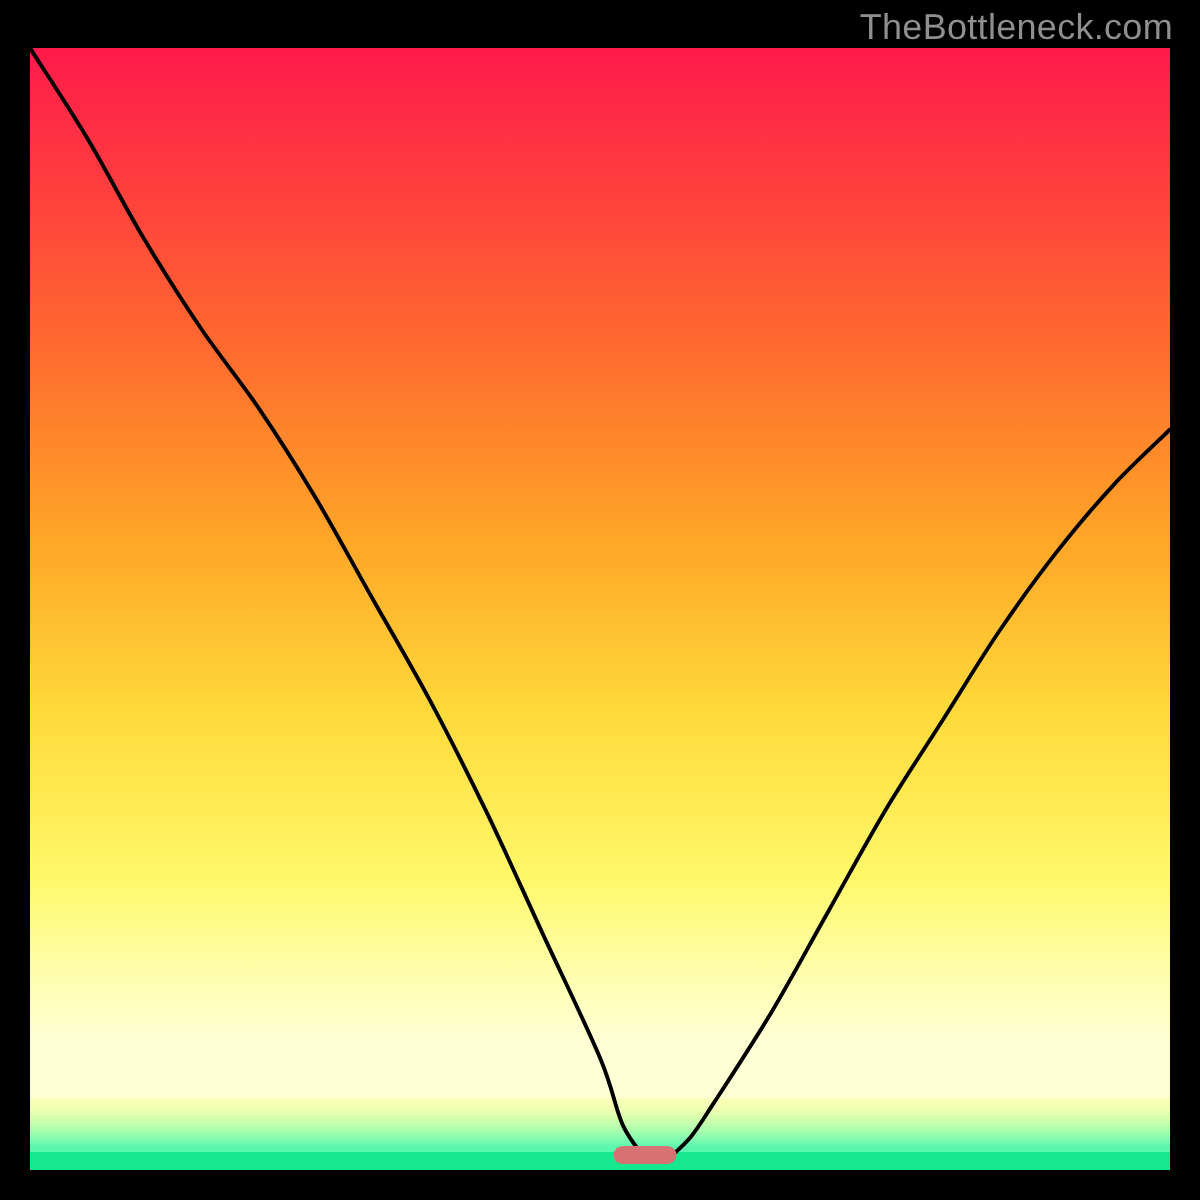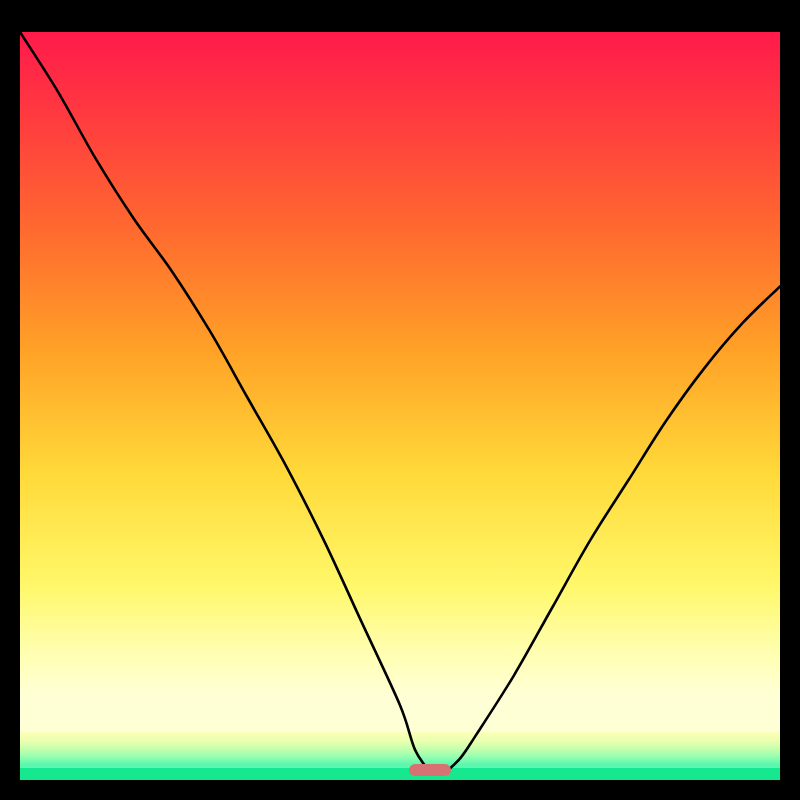--- a/index.html
+++ b/index.html
@@ -89,20 +89,21 @@
     width: 42px;
     height: 12px;
     background: #d87272;
     border-radius: 6px;
   }
 </style>
 </head>
 <body>
 
 <div class="frame">
+  <div class="attribution">TheBottleneck.com</div>
 
   <div class="plot">
     <div class="grad-main"></div>
     <div class="grad-pale"></div>
     <div class="green-band"></div>
 
     <svg class="curve" viewBox="0 0 760 748" preserveAspectRatio="none">
       <path d="M 0 0 C 6.3 10.0, 25.3 38.6, 38.0 59.8 C 50.7 81.0, 63.3 106.0, 76.0 127.2 C 88.7 148.4, 101.3 168.3, 114.0 187.0 C 126.7 205.7, 139.3 220.7, 152.0 239.4 C 164.7 258.1, 177.3 278.0, 190.0 299.2 C 202.7 320.4, 215.3 344.1, 228.0 366.5 C 240.7 389.0, 253.3 410.2, 266.0 433.8 C 278.7 457.5, 291.3 482.5, 304.0 508.6 C 316.7 534.8, 329.3 563.5, 342.0 590.9 C 354.7 618.3, 371.1 652.0, 380.0 673.2 C 388.9 694.4, 390.1 706.9, 395.2 718.1 C 400.3 729.3, 407.9 736.8, 410.4 740.5"></path>
       <path d="M 425.6 740.52 C 428.1 738.0, 435.7 731.8, 440.8 725.6 C 445.9 719.3, 447.1 716.8, 456.0 703.1 C 464.9 689.4, 481.3 664.5, 494.0 643.3 C 506.7 622.1, 519.3 598.4, 532.0 576.0 C 544.7 553.5, 557.3 529.8, 570.0 508.6 C 582.7 487.4, 595.3 468.7, 608.0 448.8 C 620.7 428.9, 633.3 407.7, 646.0 389.0 C 658.7 370.3, 671.3 352.8, 684.0 336.6 C 696.7 320.4, 709.3 305.4, 722.0 291.7 C 734.7 278.0, 753.7 260.6, 760.0 254.3"></path>
     </svg>

